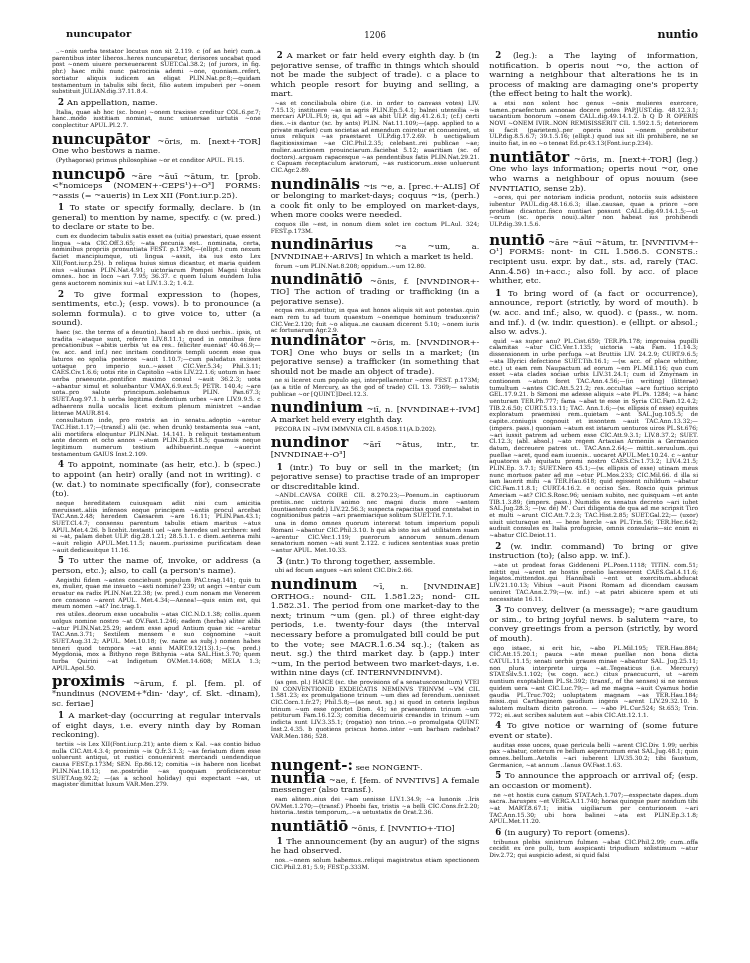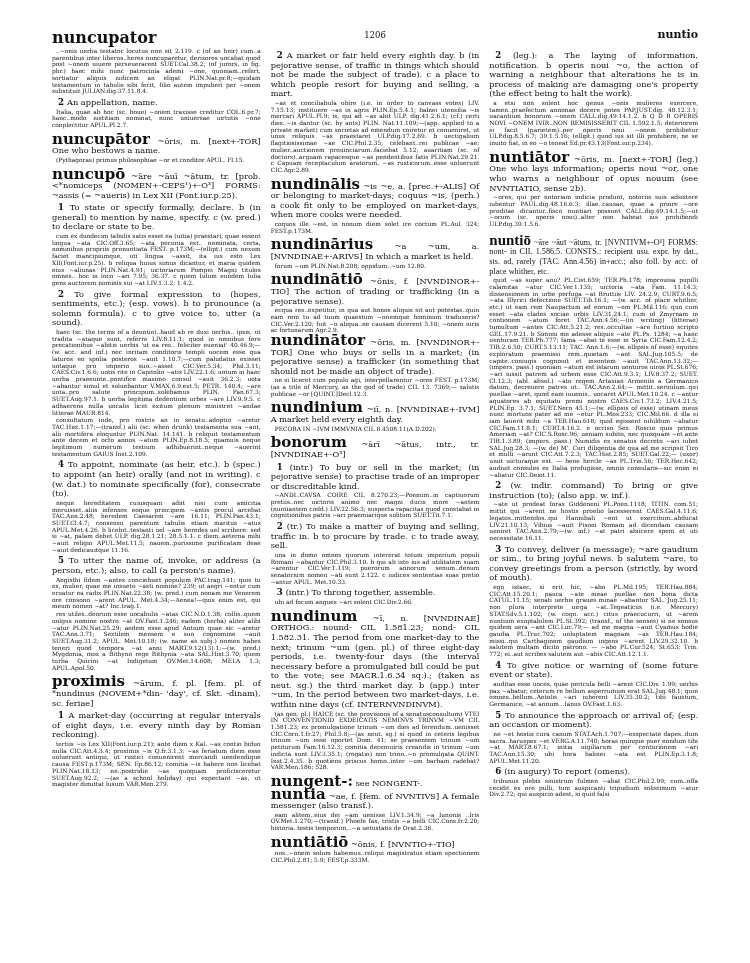--- a/index.html
+++ b/index.html
@@ -1,18 +1,18 @@
 <!DOCTYPE html>
 <html><head>
 <meta charset="utf-8">
 <style>
   html, body { margin:0; padding:0; background:#ffffff; }
   body { width:750px; height:963px; overflow:hidden; position:relative; color:#111; font-family:"DejaVu Serif", "Liberation Serif", serif; }
   .page-header { position:absolute; top:28px; left:52px; right:52px; height:16px; }
-  .hw-left { position:absolute; left:0; top:0; font-weight:bold; font-size:16px; }
+  .hw-left { position:absolute; left:14px; top:0; font-weight:bold; font-size:10px; }
   .page-num { position:absolute; left:50%; transform:translateX(-50%); top:2px; font-size:8.5px; }
   .hw-right { position:absolute; right:0; top:0; font-weight:bold; font-size:11px; }
   .columns { position:absolute; top:48px; left:52px; width:646px; display:flex; gap:10px; }
   .col { width:209px; font-size:6.6px; line-height:7.35px; text-align:justify; }
   .entry { margin:0 0 5px 0; }
   .hw { font-weight:bold; font-size:15px; }
   .def { font-size:8.2px; line-height:9.6px; margin:2px 0 1px 0; }
   .sense { font-size:8.2px; line-height:9.6px; margin:3px 0 1px 0; text-indent:6px; }
   .sense b { font-size:8.6px; }
   .cit { font-size:5.9px; line-height:6.7px; text-indent:4px; margin:0 0 1px 0; }
@@ -54,41 +54,42 @@
       <div class="entry def" style="margin-top: 6px;"><span class="hw">nundinālis</span><span> ~is ~e, a. [prec.+-ALIS] Of or belonging to market-days; coquus ~is, (perh.) a cook fit only to be employed on market-days, when more cooks were needed.</span></div>
       <div class="cit">coquos ille ~est, in nonum diem solet ire coctum PL.Aul. 324; FEST.p.173M.</div>
       <div class="entry def" style="margin-top: 6px;"><span class="hw">nundinārius</span><span> ~a ~um, a. [NVNDINAE+-ARIVS] In which a market is held.</span></div>
       <div class="cit">forum ~um PLIN.Nat.8.208; oppidum..~um 12.80.</div>
       <div class="entry def" style="margin-top: 6px;"><span class="hw">nundinātiō</span><span> ~ōnis, f. [NVNDINOR+-TIO] The action of trading or trafficking (in a pejorative sense).</span></div>
       <div class="cit">ecqua res..expetitur, in qua aut honos aliquis sit aut potestas..quin eam rem tu ad tuum quaestum ~onemque hominum traduxeris? CIC.Ver.2.120; fuit ~o aliqua..ne causam dicerent 5.10; ~onem iuris ac fortunarum Agr.2.9.</div>
       <div class="entry def" style=""><span class="hw">nundinātor</span><span> ~ōris, m. [NVNDINOR+-TOR] One who buys or sells in a market; (in pejorative sense) a trafficker (in something that should not be made an object of trade).</span></div>
       <div class="cit">ne si liceret cum populo agi, interpellarentur ~ores FEST. p.173M; (as a title of Mercury, as the god of trade) CIL 13. 7369;— salutis publicae ~or [QUINT.]Decl.12.3.</div>
       <div class="entry def" style="margin-top: 6px;"><span class="hw">nundinium</span><span> ~iī, n. [NVNDINAE+-IVM] A market held every eighth day.</span></div>
       <div class="cit">PECORA IN ~IVM IMMVNIA CIL 8.4508.11(A.D.202).</div>
-      <div class="entry def" style="margin-top: 6px;"><span class="hw">bonorum</span><span> ~ārī ~ātus, intr., tr. [NVNDINAE+-O³]</span></div>
+      <div class="entry def" style="margin-top: 6px;"><span class="hw">nundinor</span><span> ~ārī ~ātus, intr., tr. [NVNDINAE+-O³]</span></div>
       <div class="sense"><b>1 </b>(intr.) To buy or sell in the market; (in pejorative sense) to practise trade of an improper or discreditable kind.</div>
       <div class="cit">~ANDI..CAVSA COIRE CIL 8.270.23;—Poenum..in captiuorum pretiis..nec uictoris animo nec magni ducis more ~antem (nuntiantem codd.) LIV.22.56.3; suspecta rapacitas quod constabat in cognitionibus patris ~ari praemiarique solitum SUET.Tit.7.1.</div>
-      <div class="sense"><b>2 </b>(tr.) To make a matter of buying and selling, traffic in. b to procure by trade. c to trade away, sell.</div>
       <div class="cit">una in domo omnes quorum intererat totum imperium populi Romani ~abantur CIC.Phil.3.10.   b qui ab isto ius ad utilitatem suam ~arentur CIC.Ver.1.119; puerorum annorum senum..denum senatorium nomen ~ati sunt 2.122.   c iudices sententias suas pretio ~antur APUL. Met.10.33.</div>
       <div class="sense"><b>3 </b>(intr.) To throng together, assemble.</div>
       <div class="cit">ubi ad focum angues ~ari solent CIC.Div.2.66.</div>
       <div class="entry def" style="margin-top: 6px;"><span class="hw">nundinum</span><span> ~ī, n. [NVNDINAE] ORTHOG.: nound- CIL 1.581.23; nond- CIL 1.582.31. The period from one market-day to the next; trinum ~um (gen. pl.) of three eight-day periods, i.e. twenty-four days (the interval necessary before a promulgated bill could be put to the vote; see MACR.1.6.34 sq.).; (taken as neut. sg.) the third market day. b (app.) inter ~um, In the period between two market-days, i.e. within nine days (cf. INTERNVNDINVM).</span></div>
       <div class="cit">(as gen. pl.) HAICE (sc. the provisions of a senatusconsultum) VTEI IN CONVENTIONID EXDEICATIS NEMINVS TRINVM ~VM CIL 1.581.23; ex promulgatione trinum ~um dies ad ferendum..uenisset CIC.Corn.1.fr.27; Phil.5.8;—(as neut. sg.) si quod in ceteris legibus trinum ~um esse oportet Dom. 41; se praesentem trinum ~um petiturum Fam.16.12.3; comitia decemuiris creandis in trinum ~um indicta sunt LIV.3.35.1; (rogatio) non trino..~o promulgata QUINT. Inst.2.4.35.   b quotiens priscus homo..inter ~um barbam radebat? VAR.Men.186; 528.</div>
-      <div class="entry def" style="margin-top: 6px;"><span class="hw">nungent-:</span><span> see NONGENT-.</span></div>
+      <div class="entry def" style="margin-top: 22px;"><span class="hw">nungent-:</span><span> see NONGENT-.</span></div>
       <div class="entry def" style="margin-top: 0;"><span class="hw">nuntia</span><span> ~ae, f. [fem. of NVNTIVS] A female messenger (also transf.).</span></div>
       <div class="cit">eam alitem..eius dei ~am uenisse LIV.1.34.9; ~a Iunonis ..Iris OV.Met.1.270;—(transf.) Phoebi fax, tristis ~a belli CIC.Cons.fr.2.20; historia..testis temporum,..~a uetustatis de Orat.2.36.</div>
       <div class="entry def" style="margin-top: 6px;"><span class="hw">nuntiātiō</span><span> ~ōnis, f. [NVNTIO+-TIO]</span></div>
+      <div class="sense"><b>1 </b>The announcement (by an augur) of the signs he had observed.</div>
       <div class="cit">nos..~onem solum habemus..reliqui magistratus etiam spectionem CIC.Phil.2.81; 5.9; FEST.p.333M.</div>
     </div>
   <div class="col">
       <div class="sense"><b>2 </b>(leg.): a The laying of information, notification. b operis noui ~o, the action of warning a neighbour that alterations he is in process of making are damaging one's property (the effect being to halt the work).</div>
       <div class="cit">a etsi non solent hoc genus ~onis mulieres exercere, tamen..praefectum annonae docere potes PAP.JUST.dig. 48.12.3.1; uacantium bonorum ~onem CALL.dig.49.14.1.2.   b Q D R OPERIS NOVI ~ONEM IVIR..NON REMISISSERIT CIL 1.592.1.5; deteriorem si facit (parietem)..per operis noui ~onem prohibetur ULP.dig.8.5.6.7; 39.1.5.16; (ellipt.) quod ius sit illi prohibere, ne se inuito fiat, in eo ~o teneat Ed.pr.43.13(Font.iur.p.234).</div>
       <div class="entry def" style="margin-top: 6px;"><span class="hw">nuntiātor</span><span> ~ōris, m. [next+-TOR] (leg.) One who lays information; operis noui ~or, one who warns a neighbour of opus nouum (see NVNTIATIO, sense 2b).</span></div>
       <div class="cit">~ores, qui per notoriam indicia produnt, notoriis suis adsistere iubentur PAUL.dig.48.16.6.3; illae..causae, quae a priore ~ore proditae dicantur..fisco nuntiari possunt CALL.dig.49.14.1.5;—ut ~orum (sc. operis noui)..alter non habeat ius prohibendi ULP.dig.39.1.5.6.</div>
-      <div class="entry def" style="margin-top: 8px; font-family: Liberation Serif, serif;"><span class="hw">nuntiō</span><span> ~āre ~āuī ~ātum, tr. [NVNTIVM+-O¹] FORMS: nont- in CIL 1.586.5. CONSTS.: recipient usu. expr. by dat., sts. ad, rarely (TAC. Ann.4.56) in+acc.; also foll. by acc. of place whither, etc.</span></div>
+      <div class="entry def" style="margin-top: 8px;"><span class="hw">nuntiō</span><span> ~āre ~āuī ~ātum, tr. [NVNTIVM+-O¹] FORMS: nont- in CIL 1.586.5. CONSTS.: recipient usu. expr. by dat., sts. ad, rarely (TAC. Ann.4.56) in+acc.; also foll. by acc. of place whither, etc.</span></div>
+      <div class="sense"><b>1 </b>To bring word of (a fact or occurrence), announce, report (strictly, by word of mouth). b (w. acc. and inf.; also, w. quod). c (pass., w. nom. and inf.). d (w. indir. question). e (ellipt. or absol.; also w. advs.).</div>
       <div class="cit">quid ~as super anu? PL.Cist.659; TER.Ph.178; improuisa pupilli calamitas ~atur CIC.Ver.1.135; uictoria ~ata Fam. 11.14.3; dissensionem in urbe perfuga ~at Bruttiis LIV. 24.2.9; CURT.9.6.5; ~ata Illyrici defectione SUET.Tib.16.1; —(w. acc. of place whither, etc.) ut eam rem Naupactum ad eorum ~em PL.Mil.116; quo cum esset ~ata clades sociae urbis LIV.31.24.1; cum id Zmyrnam in contionem ~atum foret TAC.Ann.4.56;—(in writing) (litterae) tumultum ~antes CIC.Att.5.21.2; res..occultas ~are furtiuo scripto GEL.17.9.21.   b Simoni me adesse aliquis ~ate PL.Ps. 1284; ~a hanc uenturam TER.Ph.777; fama ~abat te esse in Syria CIC.Fam.12.4.2; TIB.2.6.50; CURT.5.13.11; TAC. Ann.1.6;—(w. ellipsis of esse) equites exploratum praemissi rem..quietam ~ant SAL.Jug.105.5; de capite..coniugis cognouit et insontem ~auit TAC.Ann.13.32;—(impers. pass.) quoniam ~atum est istarum uenturos uiros PL.St.676; ~ari iussit patrem ad urbem esse CIC.Att.9.3.1; LIV.8.37.2; SUET. Cl.12.3; (abl. absol.) ~ato regem Artaxian Armeniis a Germanico datum, decreuere patres ut.. TAC.Ann.2.64;— mittit..seruulum..qui puellae ~aret, quod eam iuuenis.. uocaret APUL.Met.10.24.   c ~antur aquatores ab equitatu premi nostro CAES.Civ.1.73.2; LIV.4.21.5; PLIN.Ep. 3.7.1; SUET.Nero 45.1;—(w. ellipsis of esse) utinam meus nunc mortuos pater ad me ~etur PL.Mos.233; CIC.Mil.66.   d illa si iam lauerit mihi ~a TER.Hau.618; quid egissent nihildum ~abatur CIC.Fam.11.8.1; CURT.4.16.2.   e occiso Sex. Roscio quis primus Ameriam ~at? CIC.S.Rosc.96; ueniam subito, nec quisquam ~et ante TIB.1.3.89; (impers. pass.) Numidis ex senatus decreto ~ari iubet SAL.Jug.28.3; —(w. de) M'. Curi diligentia de qua ad me scripsit Tiro et multi ~arunt CIC.Att.7.2.3; TAC.Hist.2.85; SUET.Gal.22;— (uxor) uiuit uicturaque est. — bene hercle ~as PL.Trin.56; TER.Hec.642; audiuit consules ex Italia profugisse, omnis consularis—sic enim ei ~abatur CIC.Deiot.11.</div>
       <div class="sense"><b>2 </b>(w. indir. command) To bring or give instruction (to); (also app. w. inf.).</div>
       <div class="cit">~ate ut prodeat foras Giddeneni PL.Poen.1118; TITIN. com.51; mittit qui ~arent ne hostis proelio lacesserent CAES.Gal.4.11.6; legatos..mittendos..qui Hannibali ~ent ut exercitum..abducat LIV.21.10.13; Vibius ~auit Pisoni Romam ad dicendam causam ueniret TAC.Ann.2.79;—(w. inf.) ~at patri abiicere spem et uti necessitate 16.11.</div>
       <div class="sense"><b>3 </b>To convey, deliver (a message); ~are gaudium or sim., to bring joyful news. b salutem ~are, to convey greetings from a person (strictly, by word of mouth).</div>
       <div class="cit">ego istaec, si erit hic, ~abo PL.Mil.195; TER.Hau.884; CIC.Att.15.20.1; pauca ~ate meae puellae non bona dicta CATUL.11.15; senati uerbis graues minae ~abantur SAL. Jug.25.11; non plura interprete uirga ~at..Tegeaticus (i.e. Mercury) STAT.Silv.5.1.102; (w. cogn. acc.) citus praecucurri, ut ~arem nuntium exoptabilem PL.St.392; (transf., of the senses) si ne sensus quidem uera ~ant CIC.Luc.79;— ad me magna ~auit Cyamus hodie gaudia PL.Truc.702; uoluptatem magnam ~as TER.Hau.184; missi..qui Carthaginem gaudium ingens ~arent LIV.29.32.10.   b salutem multam dicito patrono. — ~abo PL.Cur.524; St.653; Trin. 772; ei..aut scribes salutem aut ~abis CIC.Att.12.1.1.</div>
       <div class="sense"><b>4 </b>To give notice or warning of (some future event or state).</div>
       <div class="cit">auditas esse uoces, quae pericula belli ~arent CIC.Div. 1.99; uerbis pax ~abatur, ceterum re bellum asperrumum erat SAL.Jug.48.1; quin omnes..bellum..Aetolis ~ari iuberent LIV.35.30.2; tibi faustum, Germanice, ~at annum ..Ianus OV.Fast.1.63.</div>
       <div class="sense"><b>5 </b>To announce the approach or arrival of; (esp. an occasion or moment).</div>
       <div class="cit">ne ~et hostis cura canum STAT.Ach.1.707;—exspectate dapes..dum sacra..haruspex ~et VERG.A.11.740; horas quinque puer nondum tibi ~at MART.8.67.1; initia uigiliarum per centurionem ~ari TAC.Ann.15.30; ubi hora balinei ~ata est PLIN.Ep.3.1.8; APUL.Met.11.20.</div>
       <div class="sense"><b>6 </b>(in augury) To report (omens).</div>

